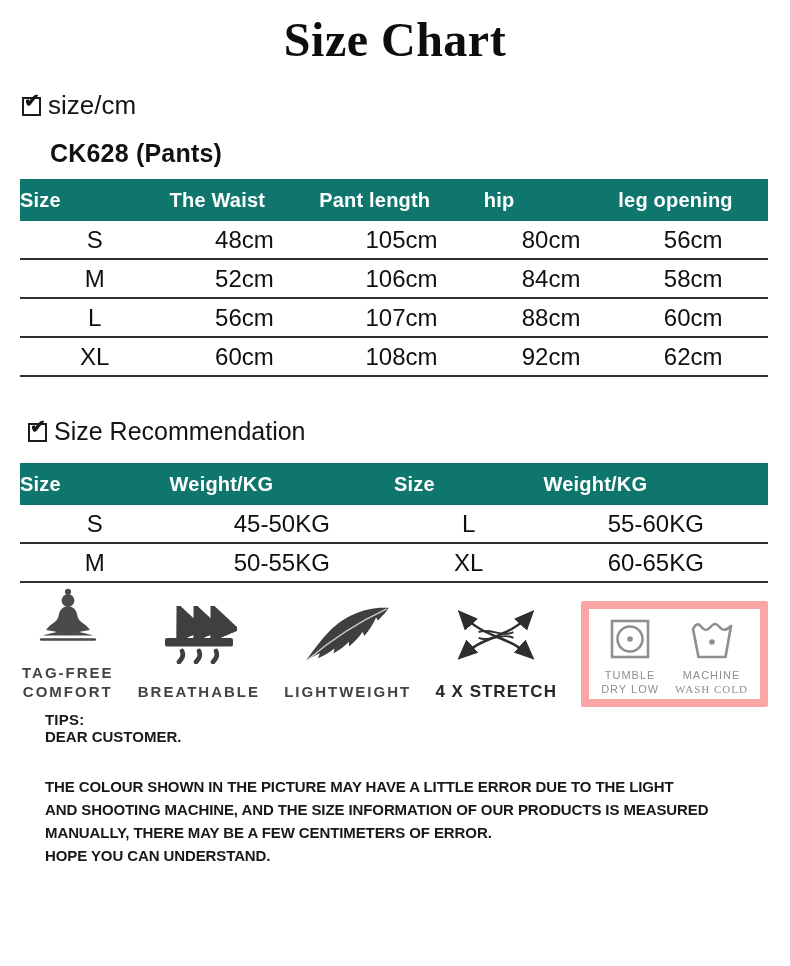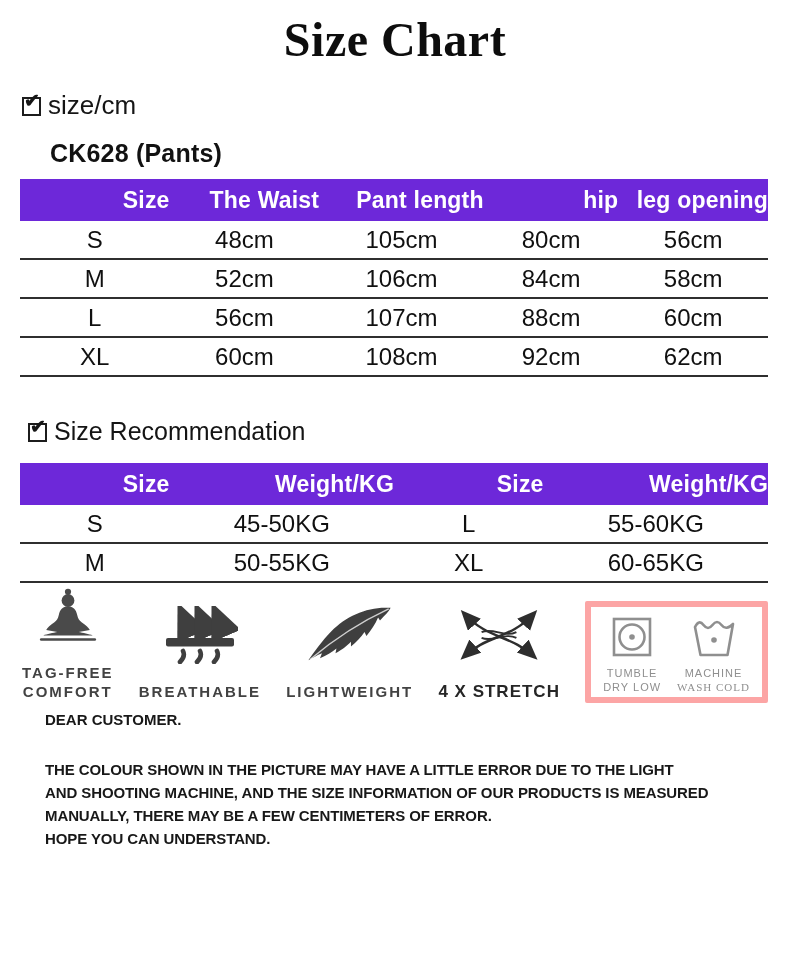--- a/index.html
+++ b/index.html
@@ -35,22 +35,22 @@
   .check-item .val{letter-spacing:-0.2px;}
 
   .size-unit-row{display:flex;align-items:center;font-size:26px;margin:20px 0 0 22px;}
 
   .product-code{margin:18px 0 0 50px;font-size:25px;font-weight:700;color:#121212;letter-spacing:0.2px;}
 
   table{border-collapse:collapse;table-layout:fixed;width:748px;margin-left:20px;}
   .tbl1{margin-top:11px;}
   .tbl2{margin-top:17px;}
   thead th{
-    background:#6d28d9;color:#ffffff;font-weight:700;font-size:23px;
-    height:42px;padding:0;text-align:right;letter-spacing:0.2px;
+    background:#0f766e;color:#ffffff;font-weight:700;font-size:20px;
+    height:42px;padding:0;text-align:left;letter-spacing:0.2px;
   }
   tbody td{
     font-size:24px;color:#101010;text-align:center;height:37px;padding:0;
   }
   tbody tr{border-bottom:2px solid #2f2f2f;}
   .tbl1 col.c1{width:20%;} .tbl1 col.c2{width:20%;} .tbl1 col.c3{width:22%;}
   .tbl1 col.c4{width:18%;} .tbl1 col.c5{width:20%;}
   .tbl2 col.c1{width:20%;} .tbl2 col.c2{width:30%;}
   .tbl2 col.c3{width:20%;} .tbl2 col.c4{width:30%;}
 
@@ -64,32 +64,32 @@
   .feature{
     display:flex;flex-direction:column;justify-content:flex-end;
     align-items:center;text-align:center;
   }
   .feature .flabel{
     font-size:15px;font-weight:700;letter-spacing:2px;color:#424242;
     line-height:19px;margin-top:14px;white-space:nowrap;
   }
   .feature.stretch .flabel{font-size:17px;color:#262626;letter-spacing:1px;}
   .care-box{
-    border:6px solid #fca5a5;border-radius:2px;display:flex;gap:16px;
+    border:8px solid #fca5a5;border-radius:2px;display:flex;gap:16px;
     padding:10px 12px 8px 12px;align-self:flex-start;margin-top:6px;height:72px;
   }
   .care-item{display:flex;flex-direction:column;align-items:center;}
   .care-item .clabel{
     font-size:11px;color:#8f8f8f;letter-spacing:1px;line-height:14px;
     margin-top:5px;white-space:nowrap;text-align:center;
   }
 
   .tips{margin:10px 0 0 45px;font-weight:700;color:#181818;}
   .tips .t-head{font-size:15px;letter-spacing:0.2px;}
-  .tips .t-salute{font-size:15px;margin-top:8px;}
+  .tips .t-salute{font-size:15px;}
   .tips .t-body{margin-top:30px;}
   .tips .t-line{font-size:15px;line-height:23px;letter-spacing:-0.1px;}
 </style>
 </head>
 <body>
 
 <div class="page">
 
   <h1 class="title">Size Chart</h1>
 
@@ -274,20 +274,21 @@
           </svg>
         </span>
         <div class="clabel">MACHINE</div>
         <div class="clabel" style="margin-top:0;font-family:Liberation Serif, serif;">WASH COLD</div>
       </div>
     </div>
 
   </div>
 
   <div class="tips">
+    <div class="t-head">TIPS:</div>
     <div class="t-salute">DEAR CUSTOMER.</div>
     <div class="t-body">
       <div class="t-line">THE COLOUR SHOWN IN THE PICTURE MAY HAVE A LITTLE ERROR DUE TO THE LIGHT</div>
       <div class="t-line">AND SHOOTING MACHINE, AND THE SIZE INFORMATION OF OUR PRODUCTS IS MEASURED</div>
       <div class="t-line">MANUALLY, THERE MAY BE A FEW CENTIMETERS OF ERROR.</div>
       <div class="t-line">HOPE YOU CAN UNDERSTAND.</div>
     </div>
   </div>
 
 </div>

